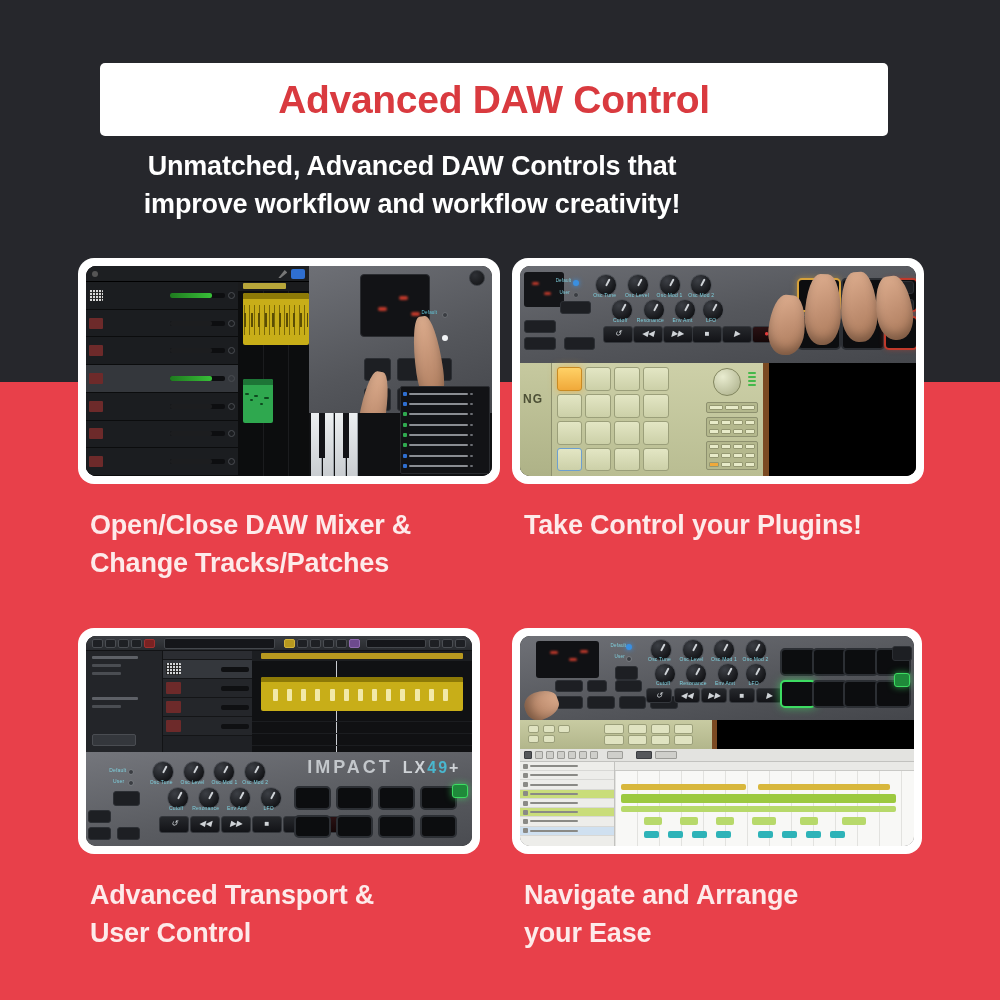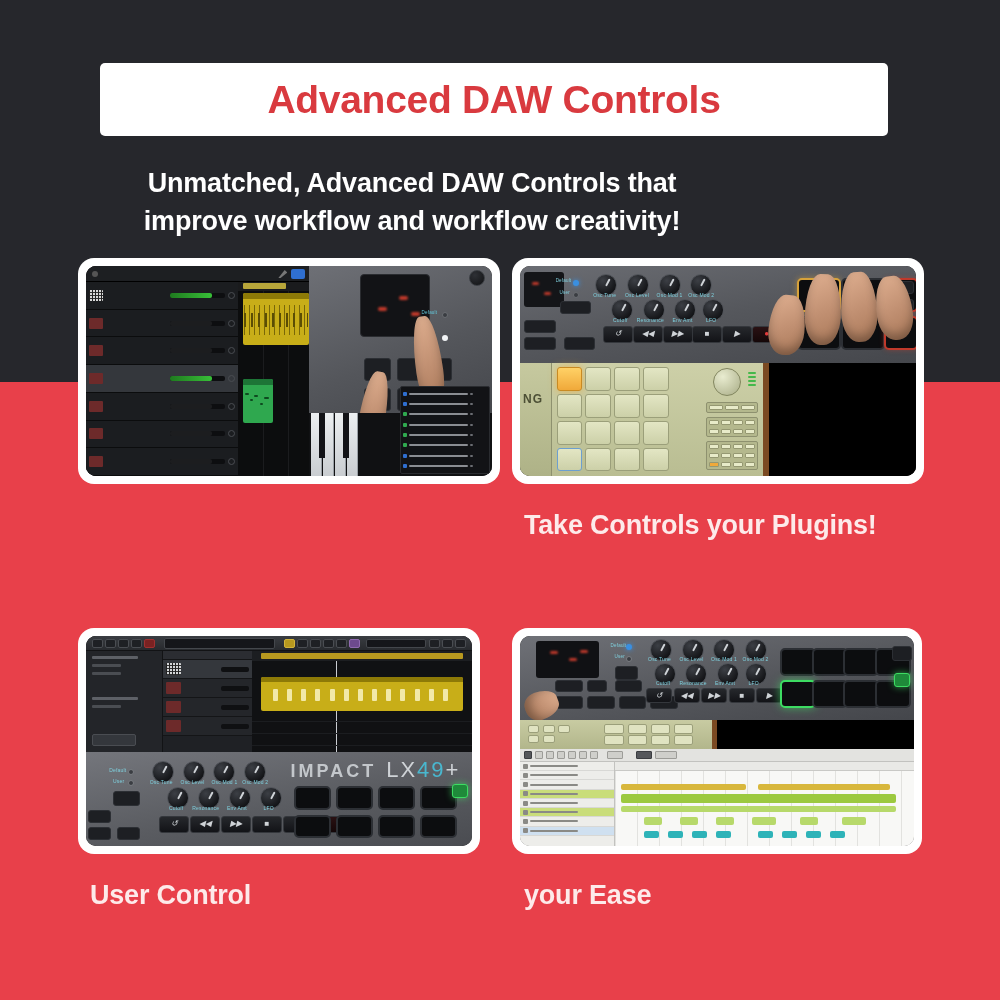--- a/index.html
+++ b/index.html
@@ -21,21 +21,21 @@
   .title-banner {
     position: absolute; left: 100px; top: 63px; width: 788px; height: 73px;
     background: #ffffff; border-radius: 5px;
     display: flex; align-items: center; justify-content: center;
   }
   .title-text {
     color: #d93a3f; font-size: 39px; font-weight: bold; letter-spacing: -0.3px;
     white-space: nowrap;
   }
   .subtitle {
-    position: absolute; left: 0; top: 164px; width: 824px;
+    position: absolute; left: 0; top: 147px; width: 824px;
     text-align: center; color: #ffffff;
     font-size: 27px; font-weight: bold; line-height: 38px; letter-spacing: -0.2px;
   }
 
   
   .card { position: absolute; }
   .card-frame {
     background: #ffffff; border-radius: 16px; padding: 8px;
     width: 100%; height: 226px;
   }
@@ -230,21 +230,21 @@
   .s3-arr .play { position: absolute; top: 10px; bottom: 0; width: 1px; background: #c9ccd1; }
   .s3-clip { position: absolute; left: 4%; top: 26px; width: 92%; height: 34px;
              background: #c8ae18; border-radius: 2px; overflow: hidden; }
   .s3-clip .hdr { position: absolute; left: 0; top: 0; width: 100%; height: 5px; background: #8d7a07; }
   .s3-clip .nt { position: absolute; top: 12px; width: 5px; height: 12px; background: #f2e9a8;
                  border-radius: 1px; }
   .s3-ctrl { position: absolute; left: 0; bottom: 0; width: 100%; height: 45%;
              background: linear-gradient(170deg,#74767c,#5a5c61 55%,#4a4c51); }
   .s3-brand { position: absolute; right: 3%; top: 6%; display: flex; gap: 10px; align-items: baseline; }
   .s3-brand .a { color: #c3c7cb; font-size: 18px; font-weight: bold; letter-spacing: 3px; }
-  .s3-brand .b { color: #cfd3d7; font-size: 22px; font-weight: normal; letter-spacing: 2px; }
+  .s3-brand .b { color: #cfd3d7; font-size: 16px; font-weight: bold; letter-spacing: 2px; }
   .s3-brand .b em { color: #49b7cf; font-style: normal; }
   .s3-pads { position: absolute; right: 4%; bottom: 8%; width: 42%; height: 56%;
              display: grid; grid-template-columns: repeat(4,1fr); grid-template-rows: repeat(2,1fr);
              gap: 5px; }
   .s3-sidebtn { position: absolute; right: 1%; top: 34%; width: 16px; height: 14px;
                 background: #1b1d20; border: 1px solid #34373c; border-radius: 3px; }
   .s3-sidebtn.on { background: #1f8a3a; border-color: #3ddc62; box-shadow: 0 0 7px rgba(61,220,98,.7); }
 
   
   .s4-top { position: absolute; left: 0; top: 0; width: 100%; height: 40%;
@@ -287,21 +287,21 @@
 </style>
 </head>
 <body>
 
 <div id="page">
 
   <div class="bg-dark"></div>
   <div class="bg-red"></div>
 
   <div class="title-banner">
-    <div class="title-text">Advanced DAW Controls</div>
+    <div class="title-text">Advanced DAW Control</div>
   </div>
 
   <div class="subtitle">
     <div>Unmatched, Advanced DAW Controls that</div>
     <div>improve workflow and workflow creativity!</div>
   </div>
 
   <div class="card" id="card-1">
     <div class="card-frame">
       <div class="shot">
@@ -486,20 +486,24 @@
               </div>
             <div class="row">
                 <span class="sq"></span>
                 <span class="tx"></span>
                 <span class="nm"></span>
               </div>
           </div>
         </div>
 
       </div>
+    </div>
+    <div class="card-caption left-al">
+      <div>Open/Close DAW Mixer &amp;</div>
+      <div>Change Tracks/Patches</div>
     </div>
   </div>
 
   <div class="card" id="card-2">
     <div class="card-frame">
       <div class="shot">
 
         <div class="s2-top">
           <div class="s2-lcd">
             <i style="left:20%;top:30%"></i>
@@ -638,21 +642,21 @@
                   </div>
               </div>
             </div>
           </div>
           <div class="kong-black"></div>
         </div>
 
       </div>
     </div>
     <div class="card-caption left-al">
-      <div>Take Controls your Plugins!</div>
+      <div>Take Control your Plugins!</div>
     </div>
   </div>
 
   <div class="card" id="card-3">
     <div class="card-frame">
       <div class="shot">
 
         <div class="s3-daw">
           <div class="s3-tool">
             <span class="grp">
@@ -797,20 +801,21 @@
             <span class="pad" style="position:relative;left:0;top:0;width:100%;height:100%"></span>
             <span class="pad" style="position:relative;left:0;top:0;width:100%;height:100%"></span>
             <span class="pad" style="position:relative;left:0;top:0;width:100%;height:100%"></span>
           </div>
           <span class="s3-sidebtn on"></span>
         </div>
 
       </div>
     </div>
     <div class="card-caption left-al">
+      <div>Advanced Transport &amp;</div>
       <div>User Control</div>
     </div>
   </div>
 
   <div class="card" id="card-4">
     <div class="card-frame">
       <div class="shot">
 
         <div class="s4-top">
           <div class="s4-lcd">
@@ -966,17 +971,18 @@
             <span class="s4-clip t" style="left:48%;top:82%;width:5%;height:8%"></span>
             <span class="s4-clip t" style="left:56%;top:82%;width:5%;height:8%"></span>
             <span class="s4-clip t" style="left:64%;top:82%;width:5%;height:8%"></span>
             <span class="s4-clip t" style="left:72%;top:82%;width:5%;height:8%"></span>
           </div>
         </div>
 
       </div>
     </div>
     <div class="card-caption left-al">
+      <div>Navigate and Arrange</div>
       <div>your Ease</div>
     </div>
   </div>
 
 </div>
 
 </body></html>

